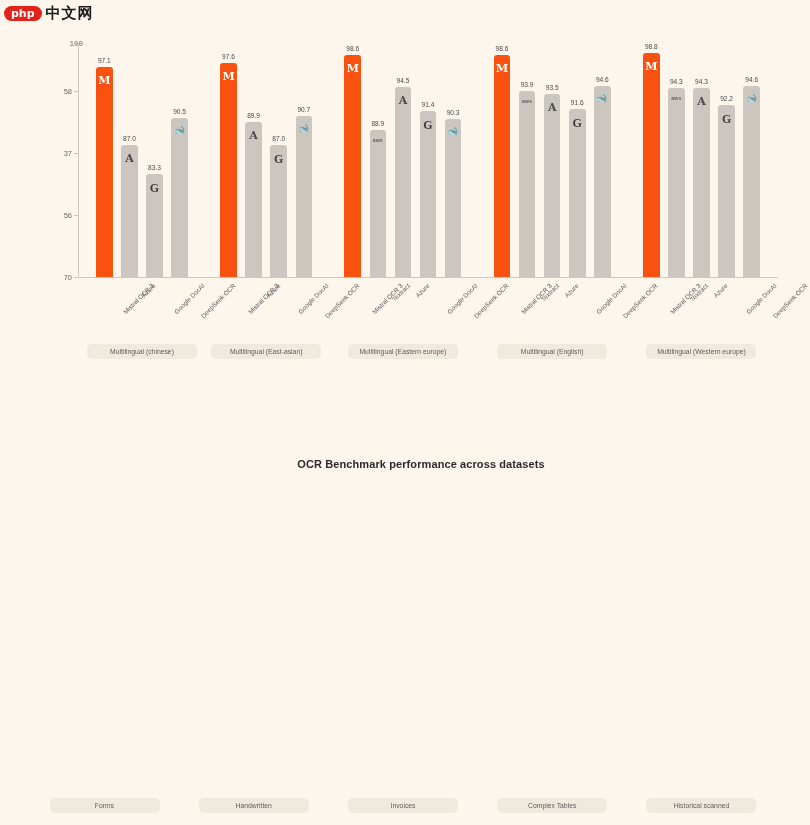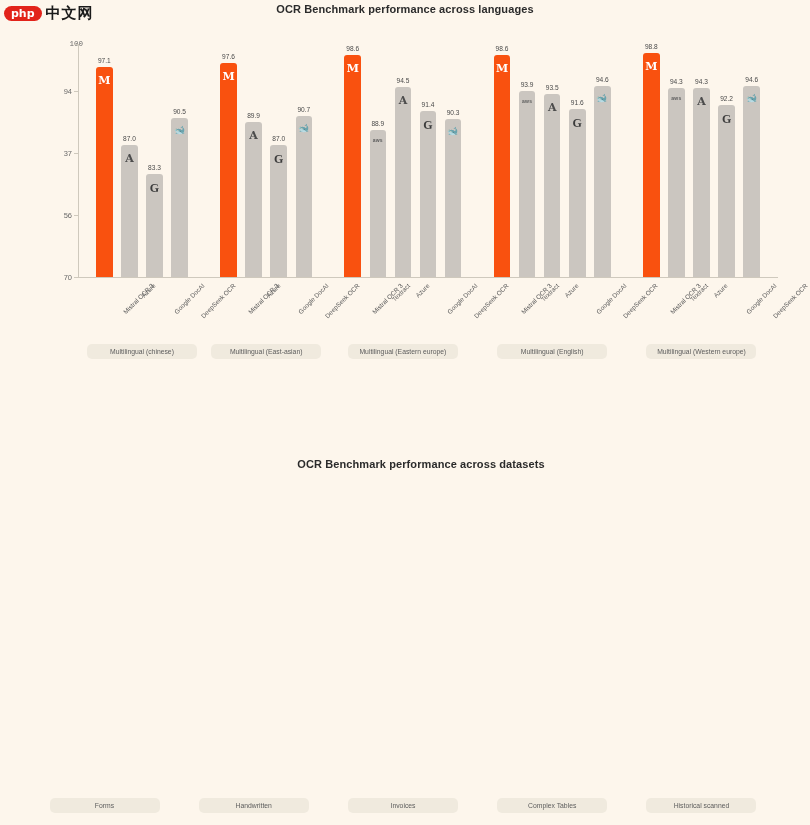--- a/index.html
+++ b/index.html
@@ -94,31 +94,30 @@
 </style>
 </head>
 <body>
 
 <div class="logo">
   <span class="logo-badge">php</span>
   <span class="logo-cn">中文网</span>
 </div>
 
 <div id="chart-0" class="chart-block" style="position: absolute; left: 0px; top: 0px; height: 440px;">
-  <div class="chart-title" style="position: absolute; left: 0px; top: 3px; width: 810px;">OCR Benchmark performance across languages</div>
   <div class="plot-wrap" style="position: absolute; left: 0px; top: 0px; width: 810px; height: 440px;">
       <div class="axis-line" style="left: 78px; top: 44px; width: 1px; height: 233px;"></div>
       <div class="axis-line" style="left: 78px; top: 277px; width: 700px; height: 1px;"></div>
       <div class="ytick" style="left: 50px; width: 22px; top: 277px;">70</div>
       <div class="ytick-mark" style="left: 74px; top: 277px;"></div>
       <div class="ytick" style="left: 50px; width: 22px; top: 214.867px;">56</div>
       <div class="ytick-mark" style="left: 74px; top: 214.867px;"></div>
       <div class="ytick" style="left: 50px; width: 22px; top: 152.733px;">37</div>
       <div class="ytick-mark" style="left: 74px; top: 152.733px;"></div>
-      <div class="ytick" style="left: 50px; width: 22px; top: 90.6px;">94</div>
+      <div class="ytick" style="left: 50px; width: 22px; top: 90.6px;">58</div>
       <div class="ytick-mark" style="left: 74px; top: 90.6px;"></div>
       <div class="ytick" style="left: 61px; width: 22px; top: 44px; font-family: Liberation Mono, monospace;">100</div>
       <div class="ytick-mark" style="left: 74px; top: 44px;"></div>
       <div class="bar mistral" style="left: 96.0645px; top: 66.5233px; width: 16.5591px; height: 210.477px; bottom: auto;"></div>
       <div class="bar-value" style="left: 104.344px; top: 56.5233px;">97.1</div>
       <div class="bar-icon ic-m" style="left: 104.344px; top: 74.5233px;">M</div>
       <div class="xlabel" style="left: 110.344px; top: 282px;">Mistral OCR 3</div>
       <div class="bar grey" style="left: 121.154px; top: 144.967px; width: 16.5591px; height: 132.033px; bottom: auto;"></div>
       <div class="bar-value" style="left: 129.434px; top: 134.967px;">87.0</div>
       <div class="bar-icon ic-a" style="left: 129.434px; top: 152.967px;">A</div>

